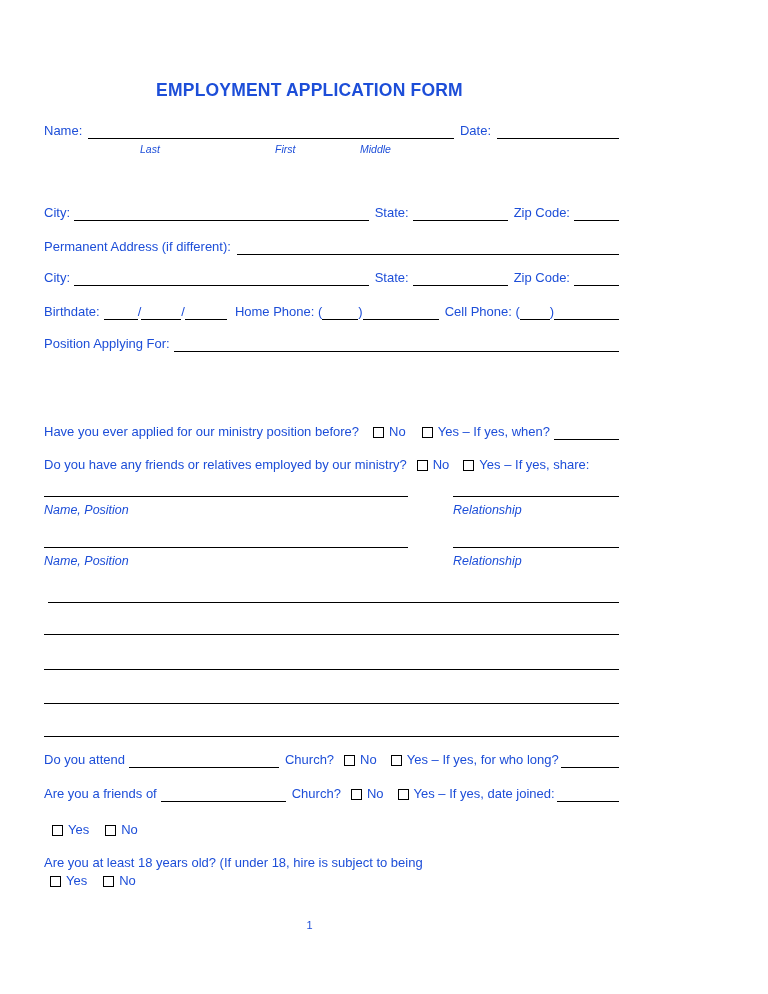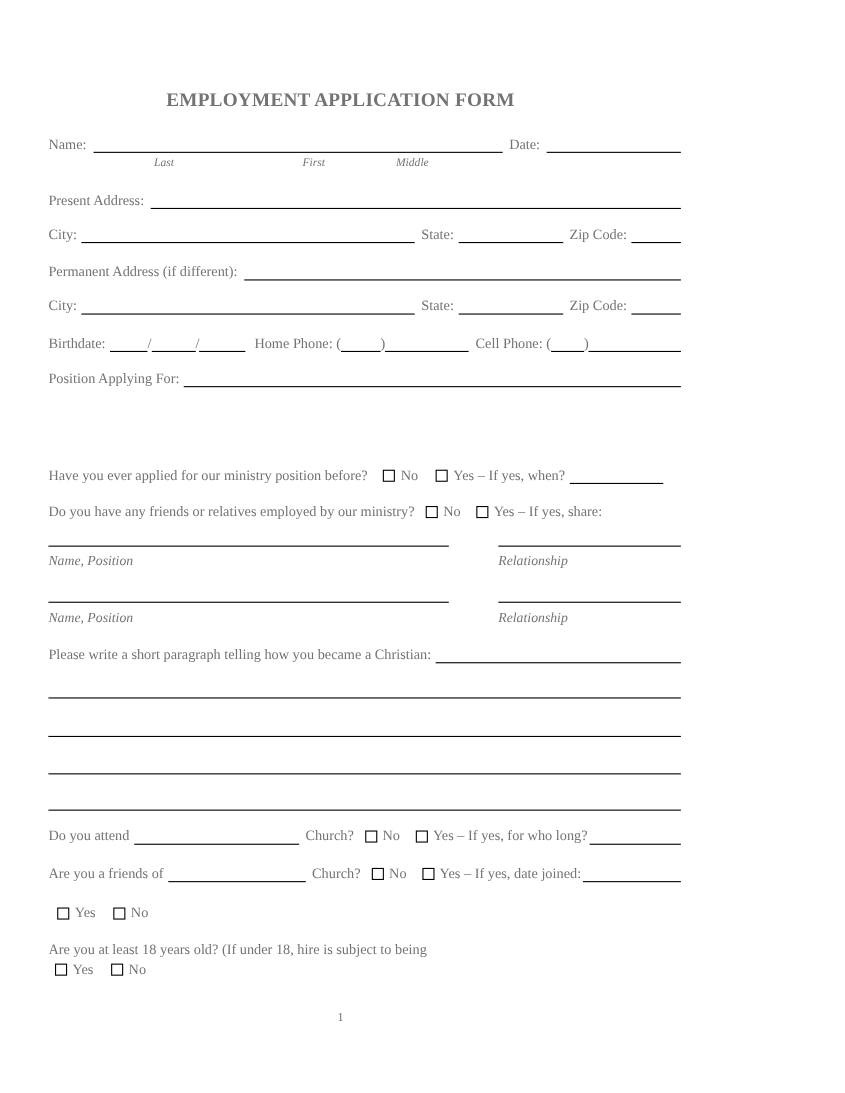--- a/index.html
+++ b/index.html
@@ -1,19 +1,19 @@
 <!DOCTYPE html>
 <html><head>
 <meta charset="utf-8">
 <style>
   * { margin:0; padding:0; box-sizing:border-box; }
   html,body { background:#ffffff; }
   .page {
-    position:relative; width:619px; height:994px; background:#fff; color:#737373;
-    font-family:Liberation Serif, serif; font-size:13px; overflow:hidden;
+    position:relative; width:619px; height:994px; background:#fff; color:#1d4ed8;
+    font-family:Liberation Sans, sans-serif; font-size:13px; overflow:hidden;
   }
   .title {
     position:absolute; top:80px; left:0; width:100%; text-align:center;
     font-size:17.5px; font-weight:bold; letter-spacing:.2px;
   }
   .row {
     position:absolute; left:44px; width:635px; height:20px;
     display:flex; align-items:flex-end; white-space:nowrap;
   }
   .lbl { flex:none; line-height:16px; }
@@ -43,24 +43,20 @@
     <span class="ln fx ml6"></span>
     <span class="lbl ml6">Date:</span>
     <span class="ln w182 ml6"></span>
   </div>
   <div class="row" style="top:141px;height:14px">
     <span class="sub" style="left:96px">Last</span>
     <span class="sub" style="left:231px">First</span>
     <span class="sub" style="left:316px">Middle</span>
   </div>
 
-  <div class="row" style="top:170px">
-    <span class="lbl">Present Address:</span>
-    <span class="ln fx ml6"></span>
-  </div>
 
   <div class="row" style="top:201px">
     <span class="lbl">City:</span>
     <span class="ln fx ml4"></span>
     <span class="lbl ml6">State:</span>
     <span class="ln w95 ml4"></span>
     <span class="lbl ml6">Zip Code:</span>
     <span class="ln w105 ml4"></span>
   </div>
 
@@ -131,21 +127,20 @@
   <div class="row" style="top:528px">
     <span class="ln w364"></span>
     <span class="ln w226 ml45"></span>
   </div>
   <div class="row" style="top:551px;height:18px">
     <span class="reflbl" style="left:0">Name, Position</span>
     <span class="reflbl" style="left:409px">Relationship</span>
   </div>
 
   <div class="row" style="top:583px">
-    <span class="lbl">Please write a short paragraph telling how you became a Christian:</span>
     <span class="ln fx ml4"></span>
   </div>
   <div class="wline" style="top:634px"></div>
   <div class="wline" style="top:669px"></div>
   <div class="wline" style="top:703px"></div>
   <div class="wline" style="top:736px"></div>
 
   <div class="row" style="top:748px">
     <span class="lbl">Do you attend</span>
     <span class="ln w150 ml4"></span>

